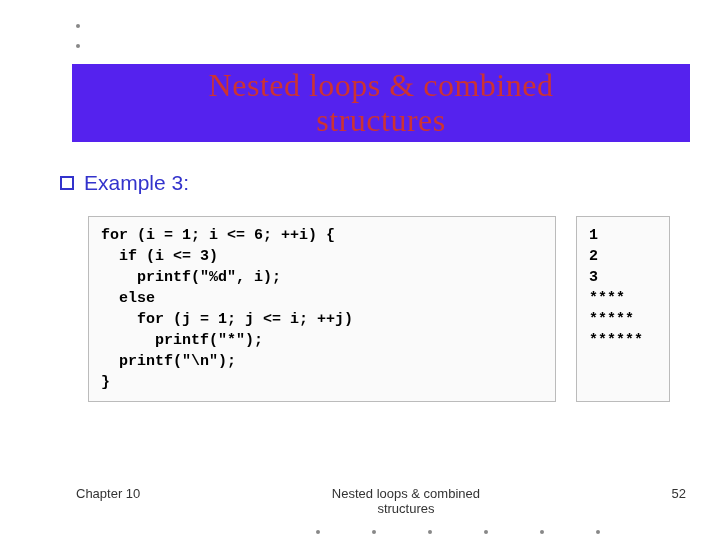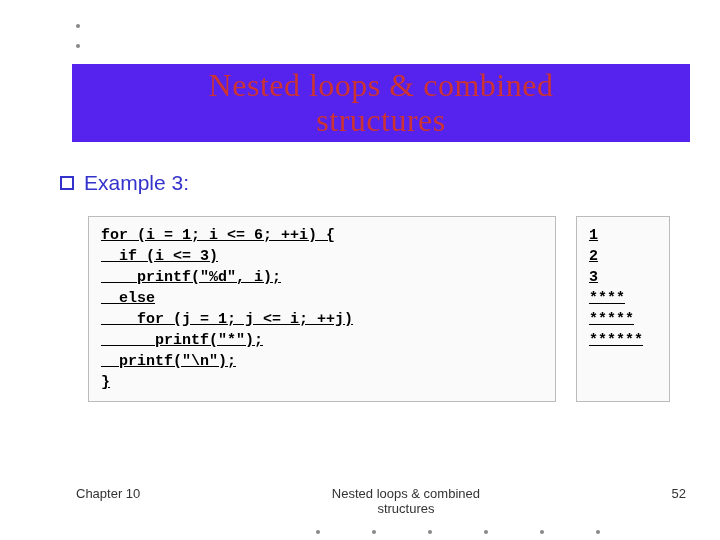--- a/index.html
+++ b/index.html
@@ -70,21 +70,20 @@
     }
     .code-box {
       background: #fafafa;
       border: 1px solid #bbb;
       padding: 8px 12px;
       font-family: 'Courier New', monospace;
       font-size: 15px;
       font-weight: bold;
       line-height: 1.4;
       white-space: pre;
-      text-decoration: underline;
     }
     .code-main { flex: 1; }
     .code-output { min-width: 94px; }
     .footer {
       position: absolute;
       bottom: 24px;
       left: 60px;
       right: 34px;
       display: flex;
       justify-content: center;

